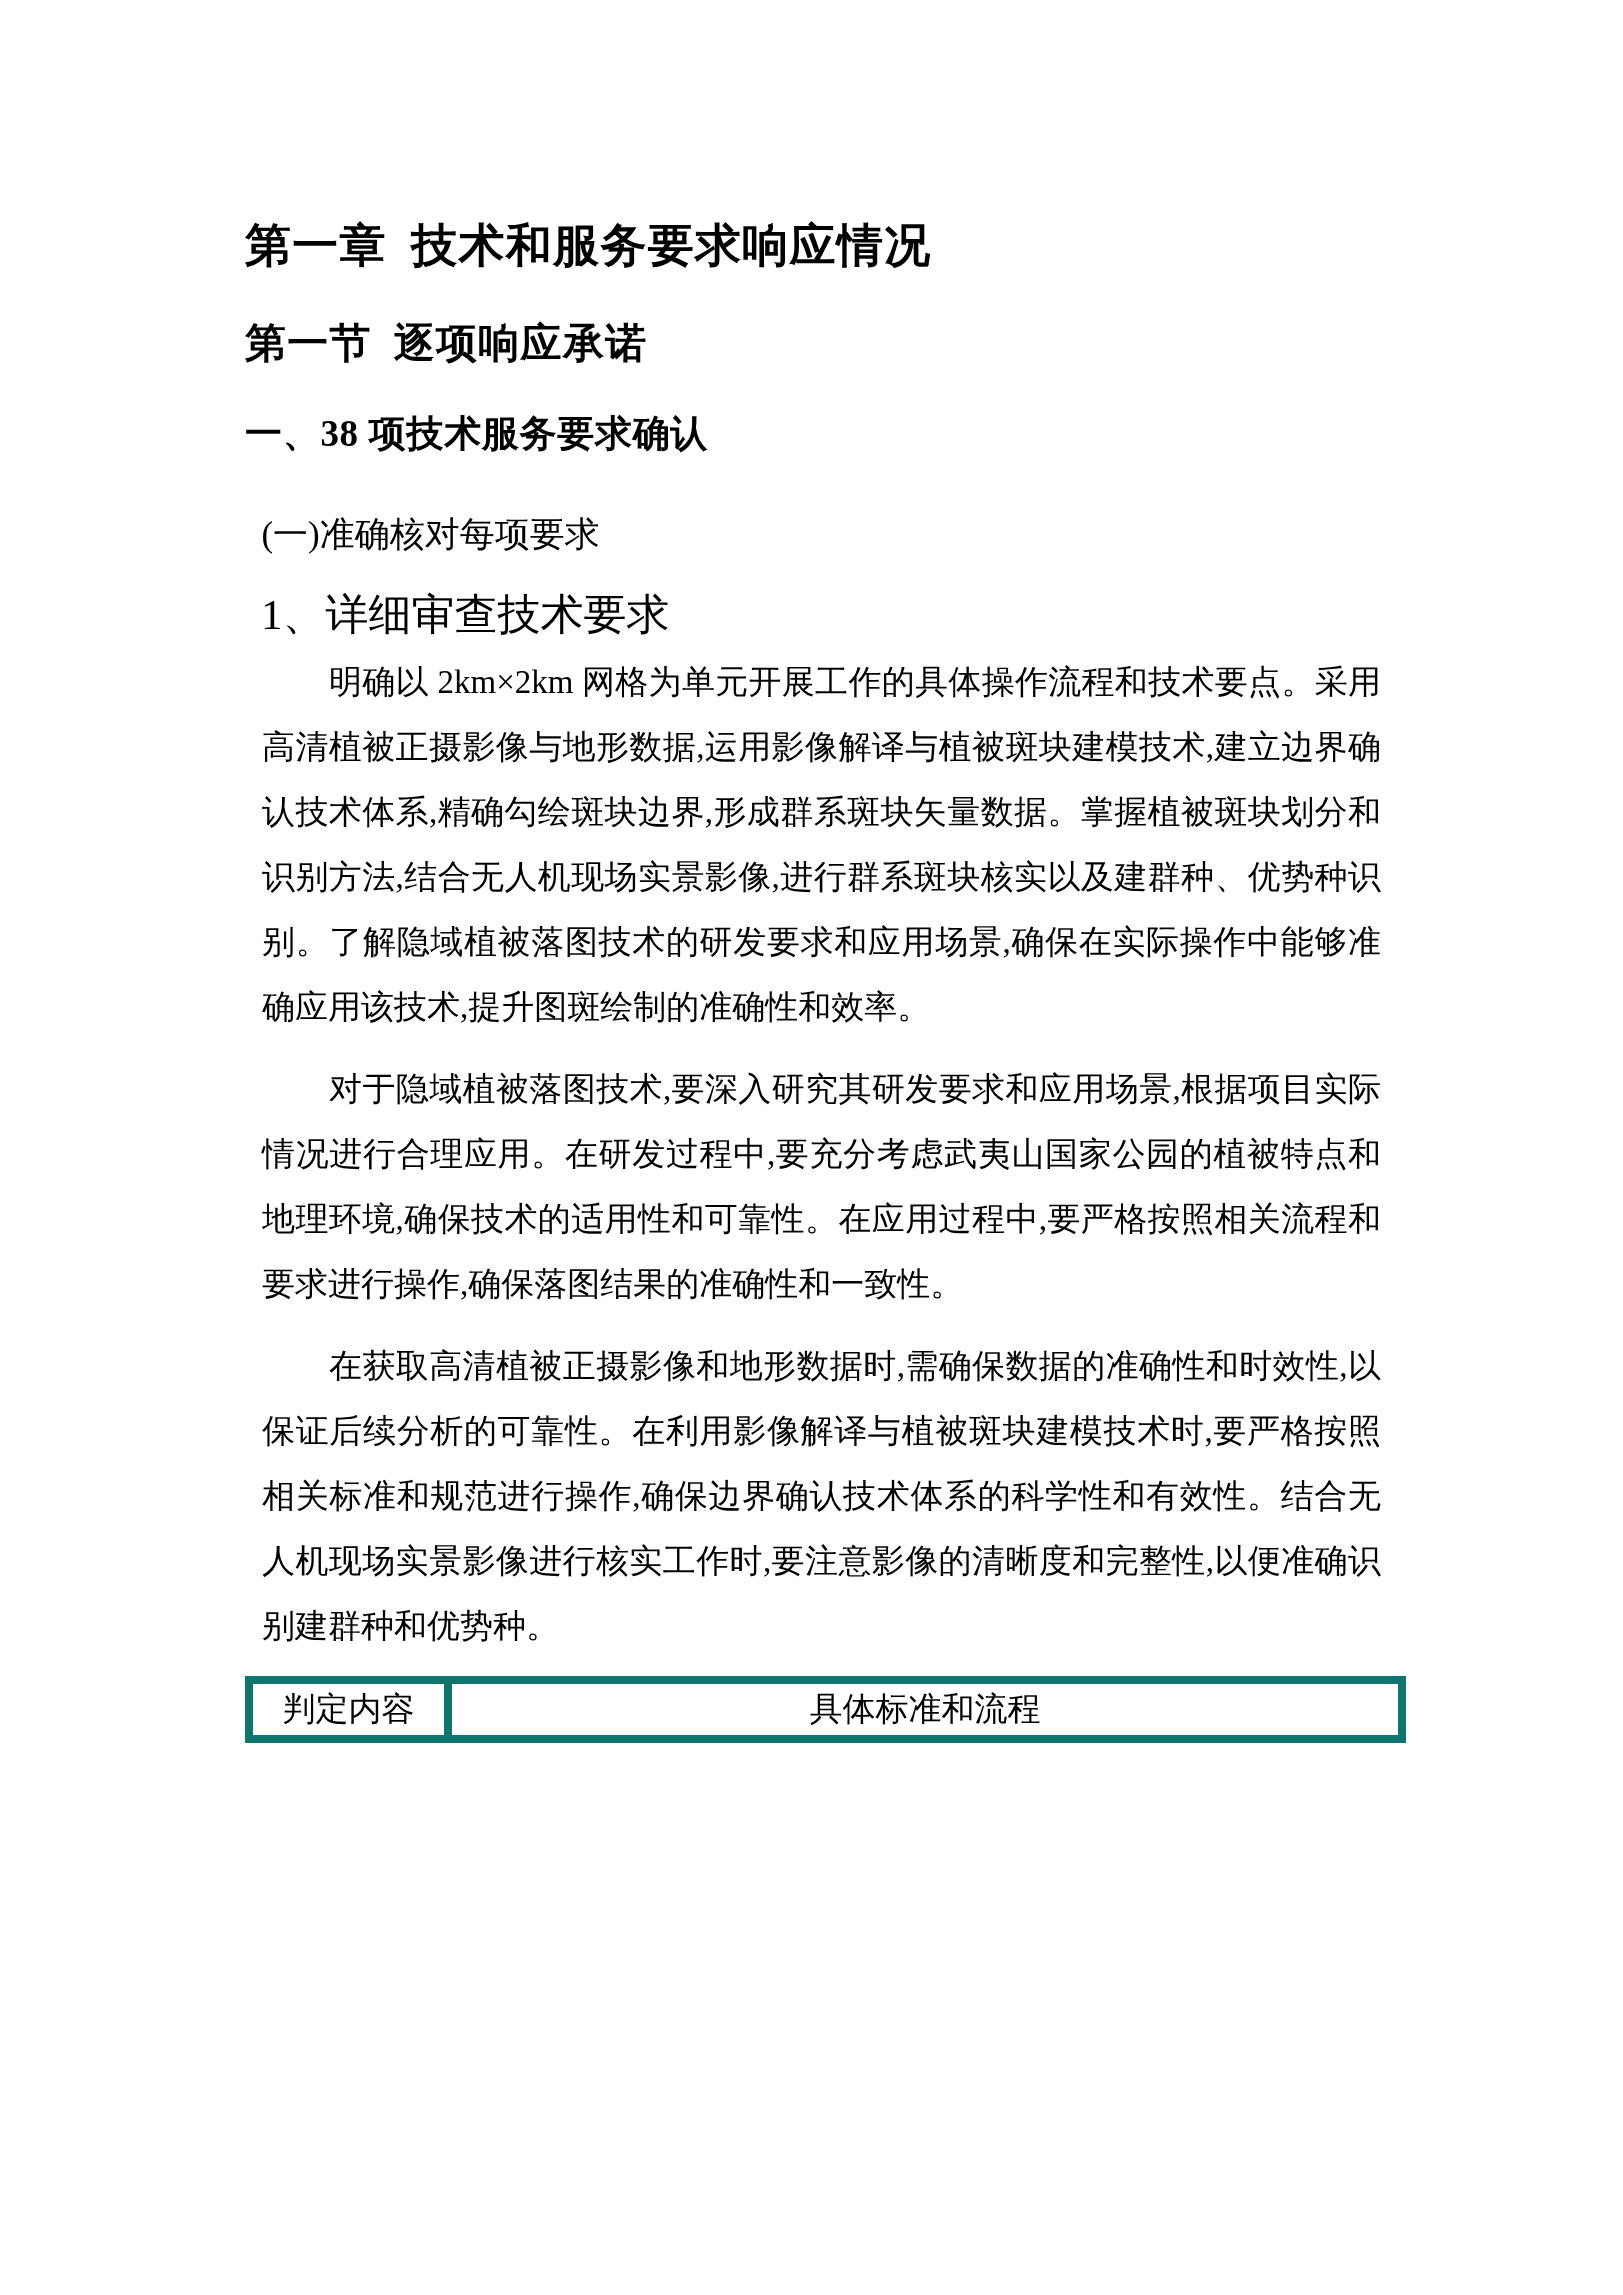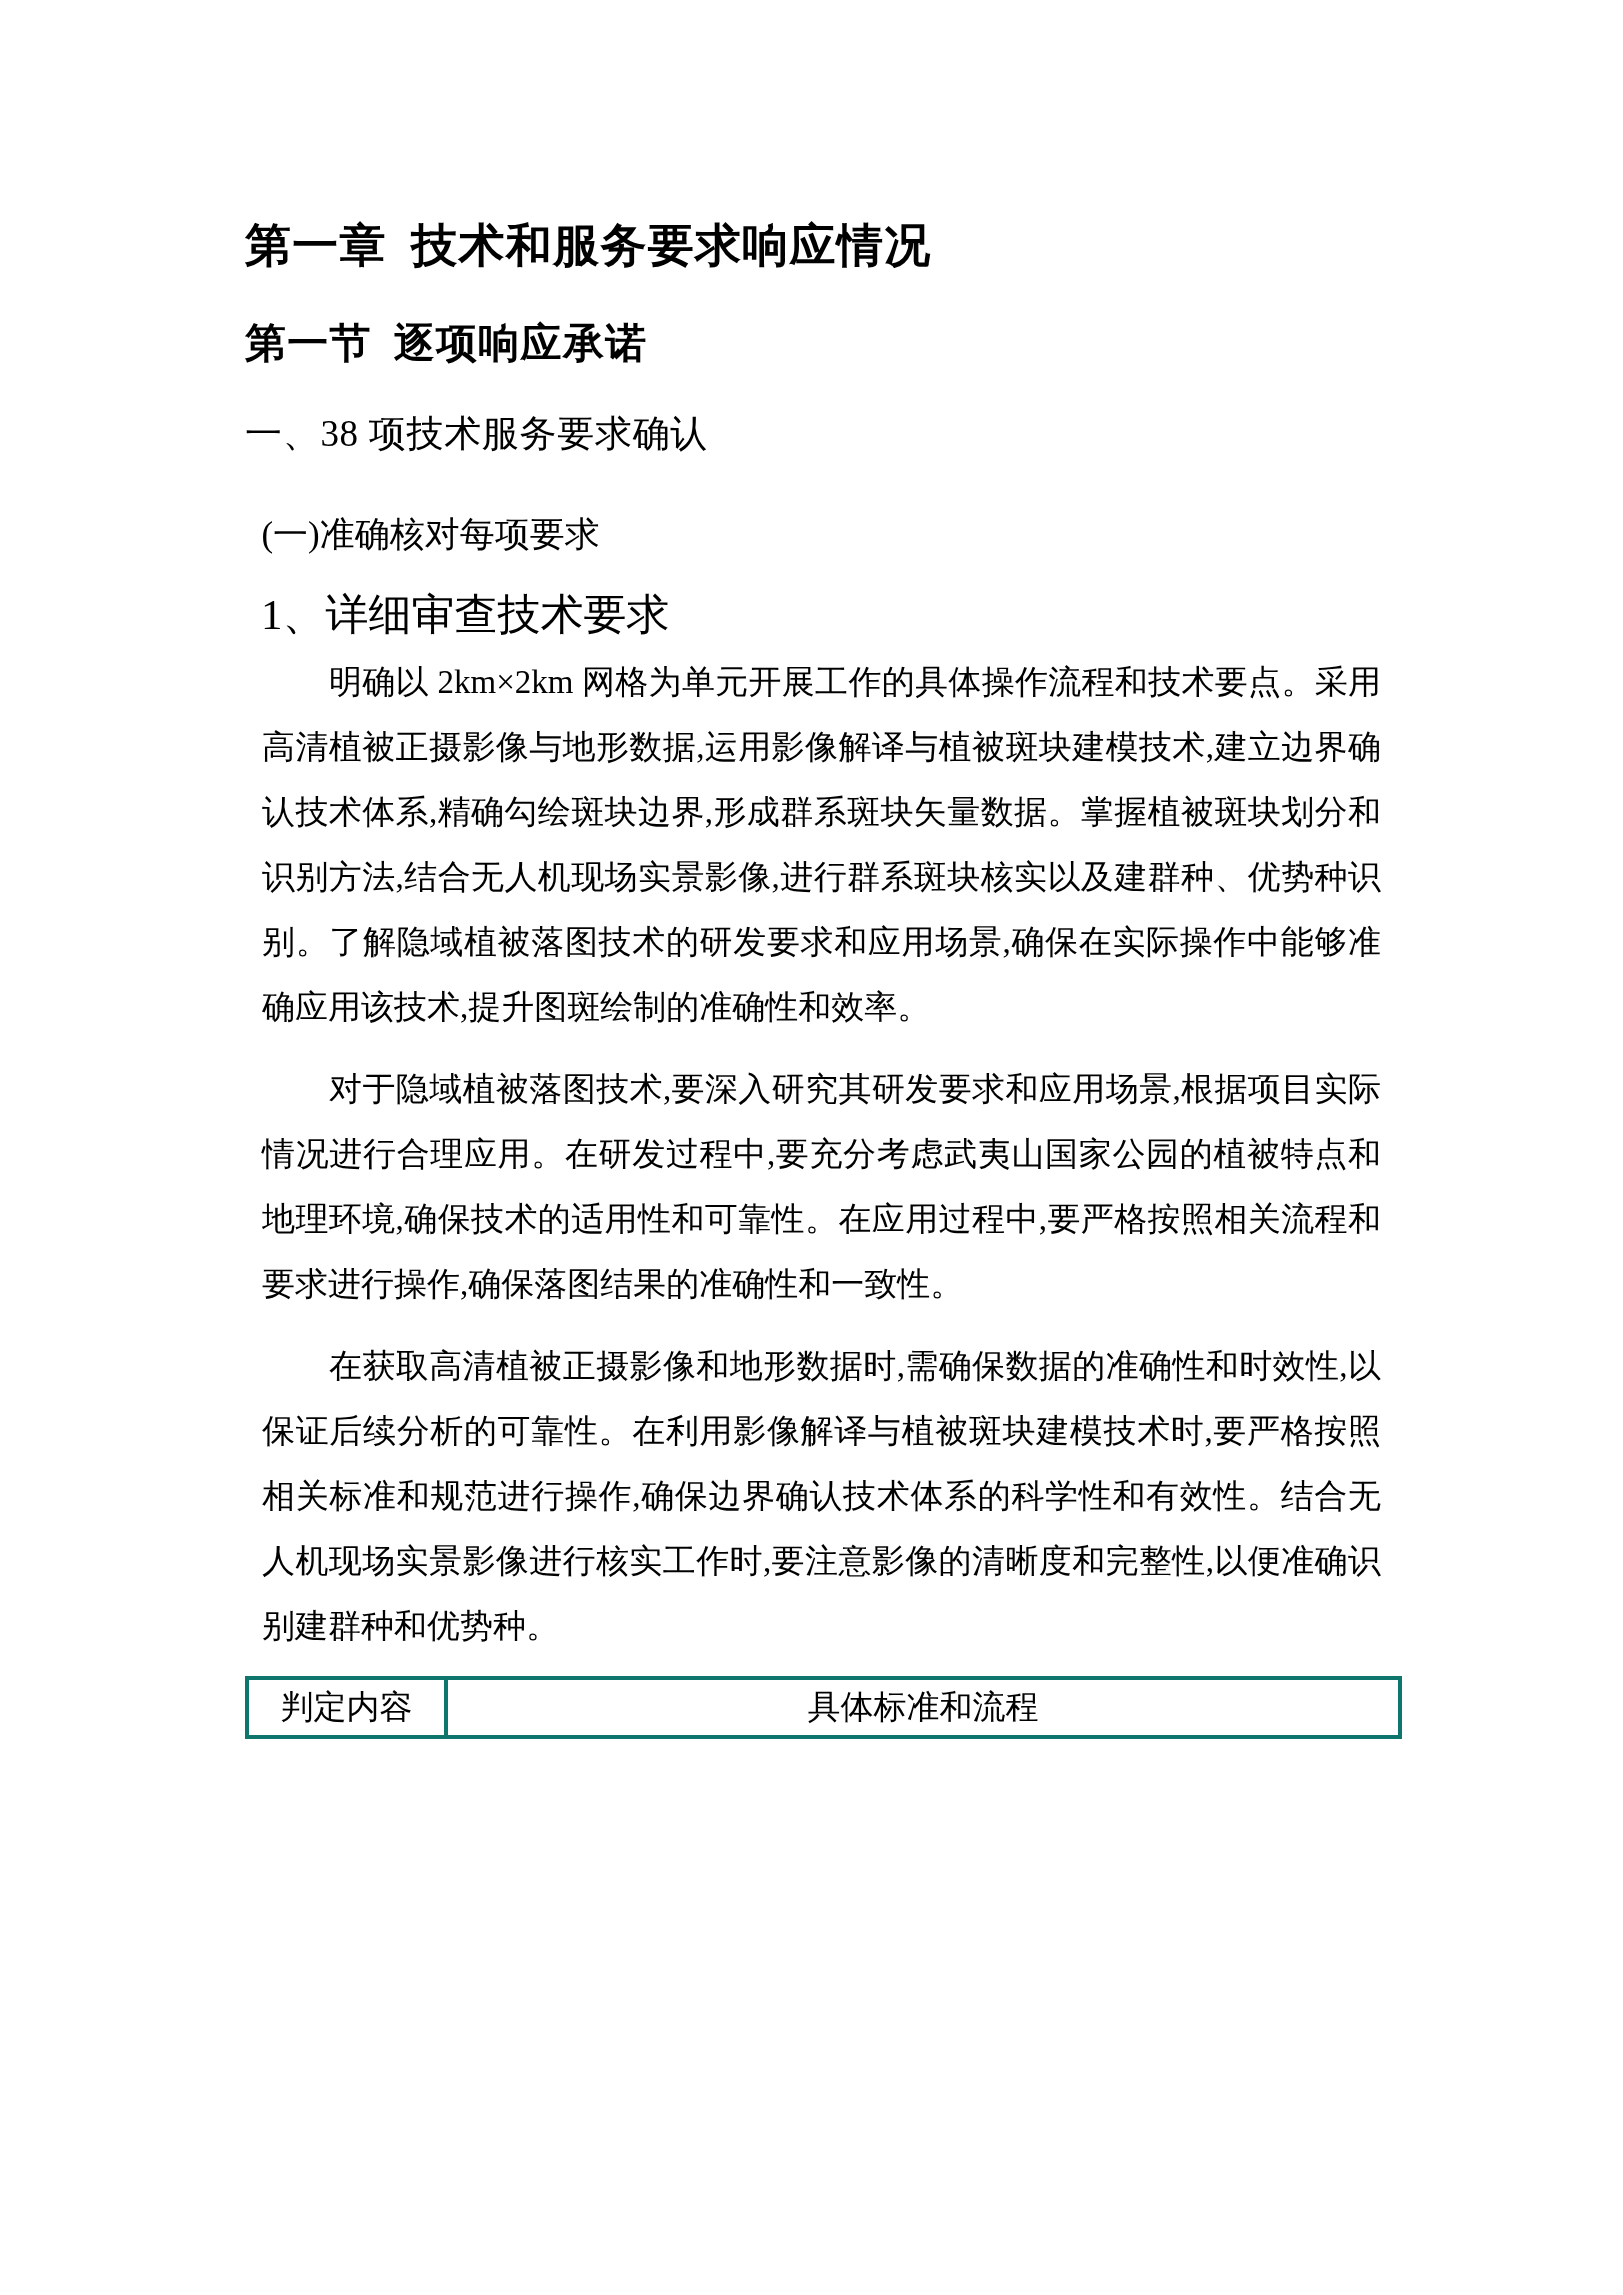--- a/index.html
+++ b/index.html
@@ -29,21 +29,21 @@
     margin:46px 0 0 0;
     font-size:41px;
     line-height:48px;
     font-weight:bold;
     letter-spacing:1.3px;
   }
   .h3{
     margin:45px 0 0 0;
     font-size:37px;
     line-height:44px;
-    font-weight:normal;
+    font-weight:bold;
     letter-spacing:0.7px;
   }
   .h4{
     margin:57px 0 0 16.4px;
     font-size:35px;
     line-height:43px;
     font-weight:normal;
   }
   .li1{
     margin:38px 0 0 16px;
@@ -73,21 +73,21 @@
   }
   .para.first{margin-top:15px;}
   .para.second{margin-top:16.4px;}
   table.resp{
     margin-top:9.8px;
     width:1153px;
     border-collapse:collapse;
     table-layout:fixed;
   }
   table.resp td,table.resp th{
-    border:4px solid #0f766e;
+    border:8px solid #0f766e;
     font-size:33px;
     font-weight:normal;
     vertical-align:middle;
     padding:3.9px 7.9px;
     box-sizing:border-box;
   }
   table.resp{border:2.6px solid #000000;}
   col.c1{width:199px;}
   col.c2{width:954px;}
   .th-cell{

